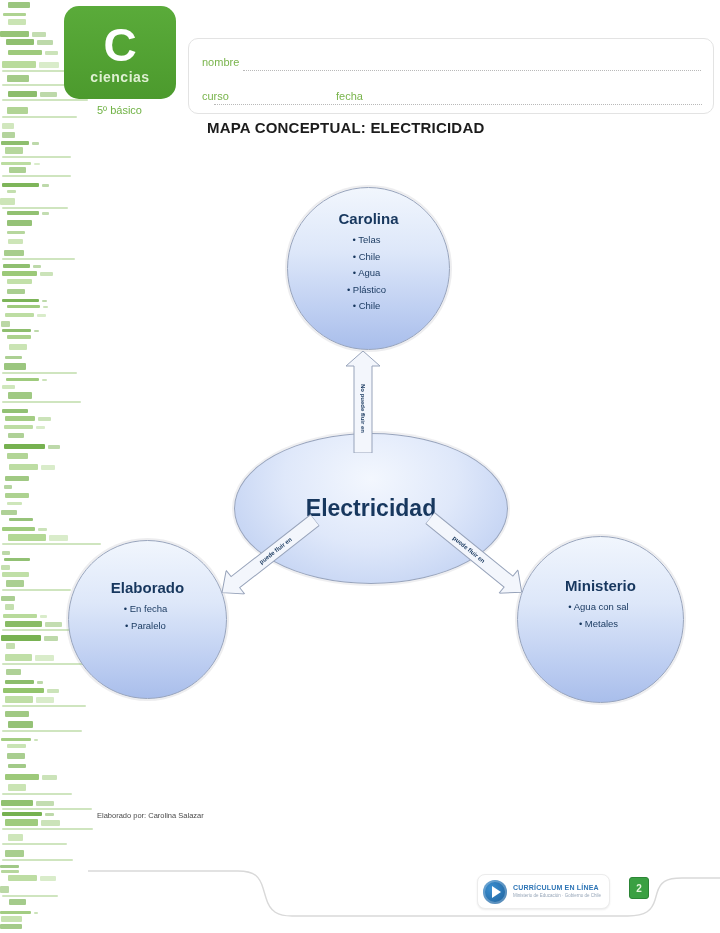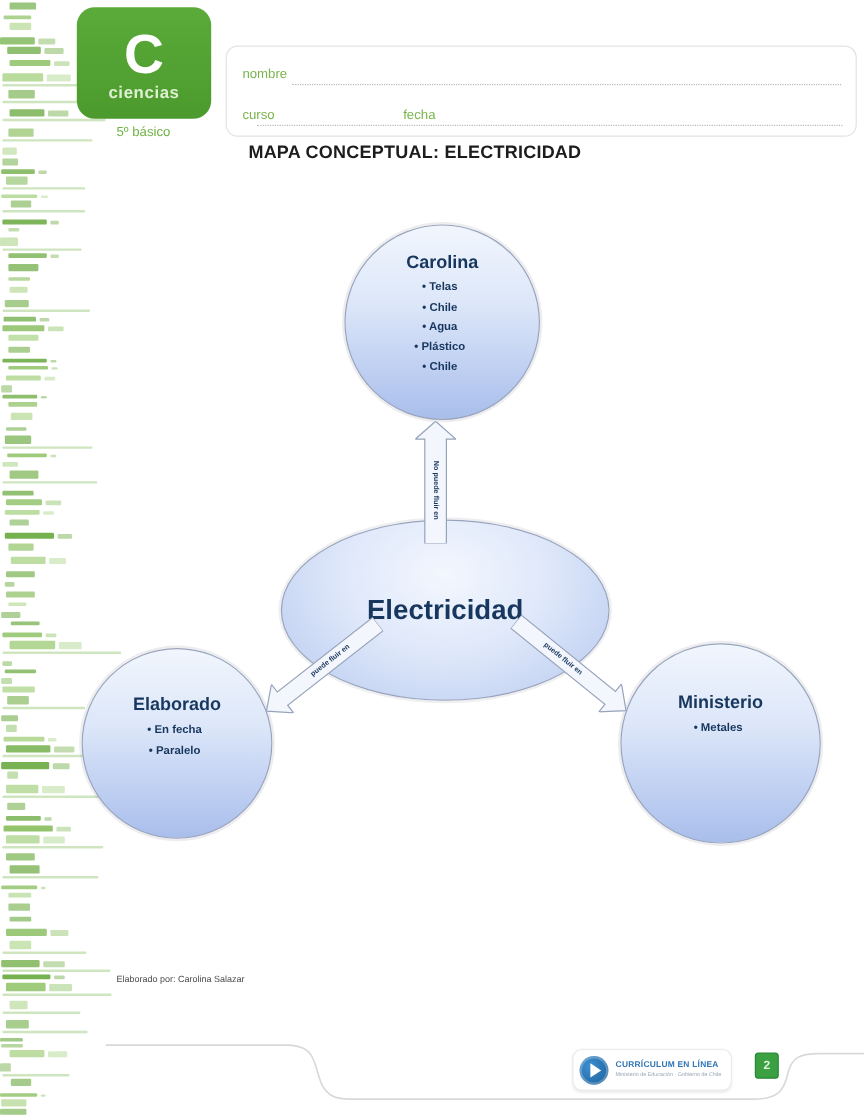--- a/index.html
+++ b/index.html
@@ -26,21 +26,21 @@
 
   
   .page-title{position:absolute;left:207px;top:119px;font-size:15px;font-weight:bold;
               color:#1c1c1c;letter-spacing:.2px;z-index:2;}
 
   
   .node{position:absolute;border-radius:50%;z-index:3;text-align:center;color:#17375e;
         background:linear-gradient(180deg,#f1f6fd 0%,#dde7f9 40%,#bccdf1 78%,#a9beeb 100%);
         border:1px solid #98a4bc;box-shadow:0 0 0 2px rgba(140,145,155,.16);}
   .node-title{font-weight:bold;font-size:15px;}
-  .node-items{list-style:none;margin:5px 4px 0 0;padding:0;font-size:9.5px;font-weight:bold;line-height:16.5px;}
+  .node-items{list-style:none;margin:5px 4px 0 0;padding:0;font-size:9.5px;font-weight:normal;line-height:16.5px;}
   .node-items li::before{content:"• ";}
   #node-aislantes{left:287px;top:187px;width:161px;height:161px;}
   #node-aislantes .node-title{margin-top:22px;}
   #node-circuitos{left:68px;top:540px;width:157px;height:157px;}
   #node-circuitos .node-title{margin-top:38px;}
   #node-conductores{left:517px;top:536px;width:165px;height:165px;}
   #node-conductores .node-title{margin-top:40px;}
 
   .center-ellipse{position:absolute;left:234px;top:433px;width:272px;height:149px;border-radius:50%;
         z-index:2;display:flex;align-items:center;justify-content:center;
@@ -292,20 +292,21 @@
     <div class="node-title">Elaborado</div>
     <ul class="node-items">
       <li>En fecha</li>
       <li>Paralelo</li>
     </ul>
   </div>
 
   <div class="node" id="node-conductores">
     <div class="node-title">Ministerio</div>
     <ul class="node-items">
+      <li>Agua con sal</li>
       <li>Metales</li>
     </ul>
   </div>
 
   <div class="credit">Elaborado por: Carolina Salazar</div>
 
   <svg id="cutline" viewBox="0 0 720 78">
     <path d="M 88 16 H 238 C 256 16 260 23 263 33 L 266 43 C 270 57 278 61 292 61 H 628 C 646 61 652 55 655 45 L 657 38 C 660 27 666 23 682 23 L 720 23" fill="none" stroke="#d9d9d9" stroke-width="1.4"></path>
   </svg>
 

